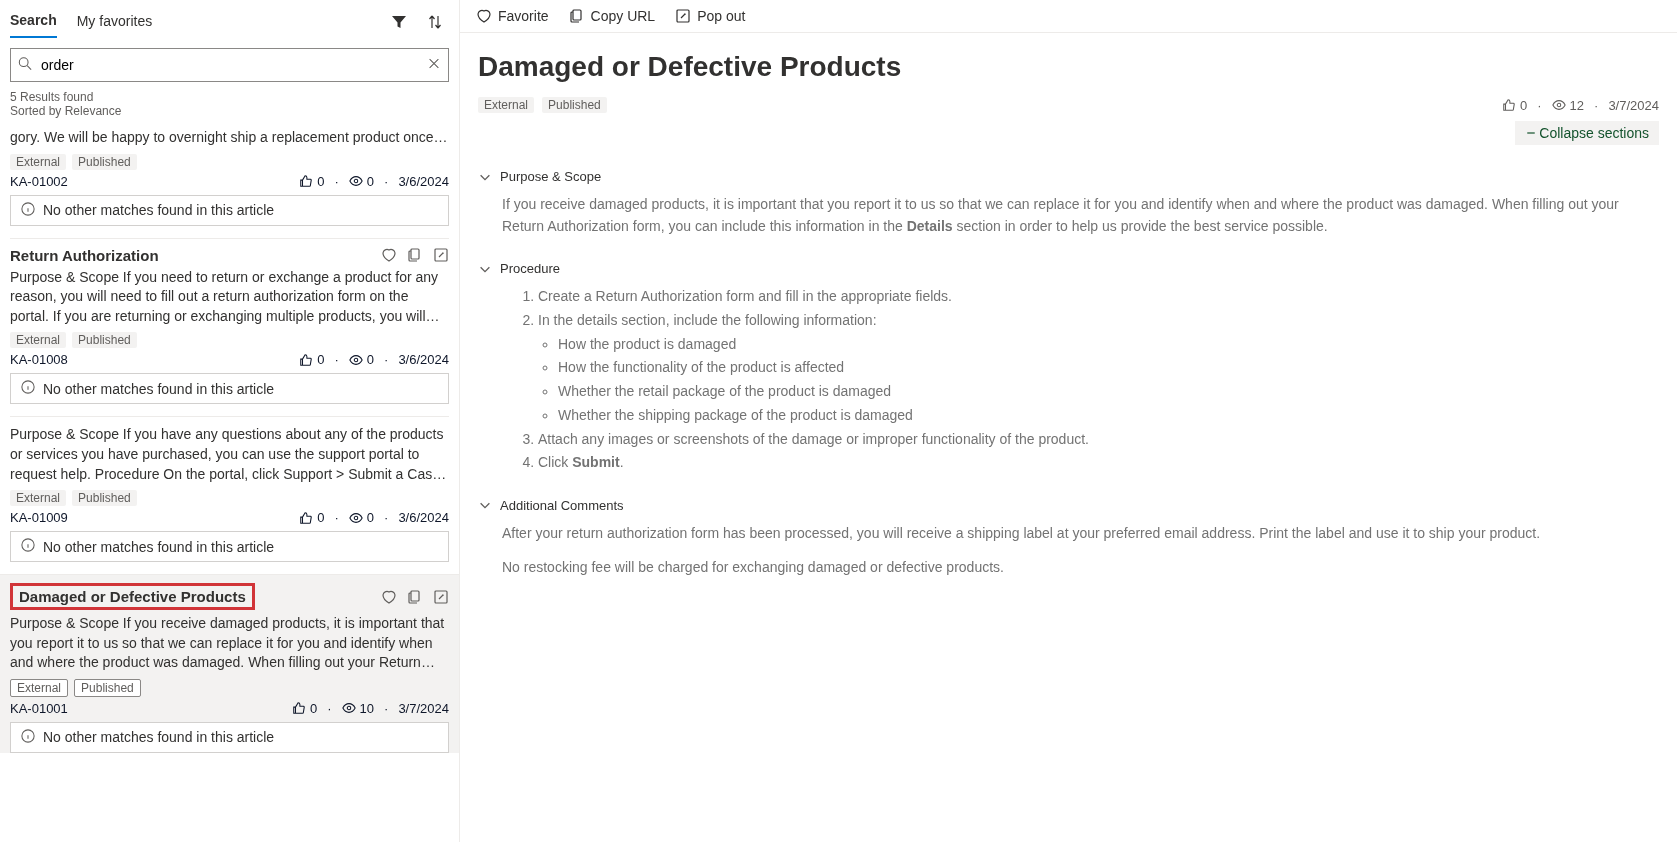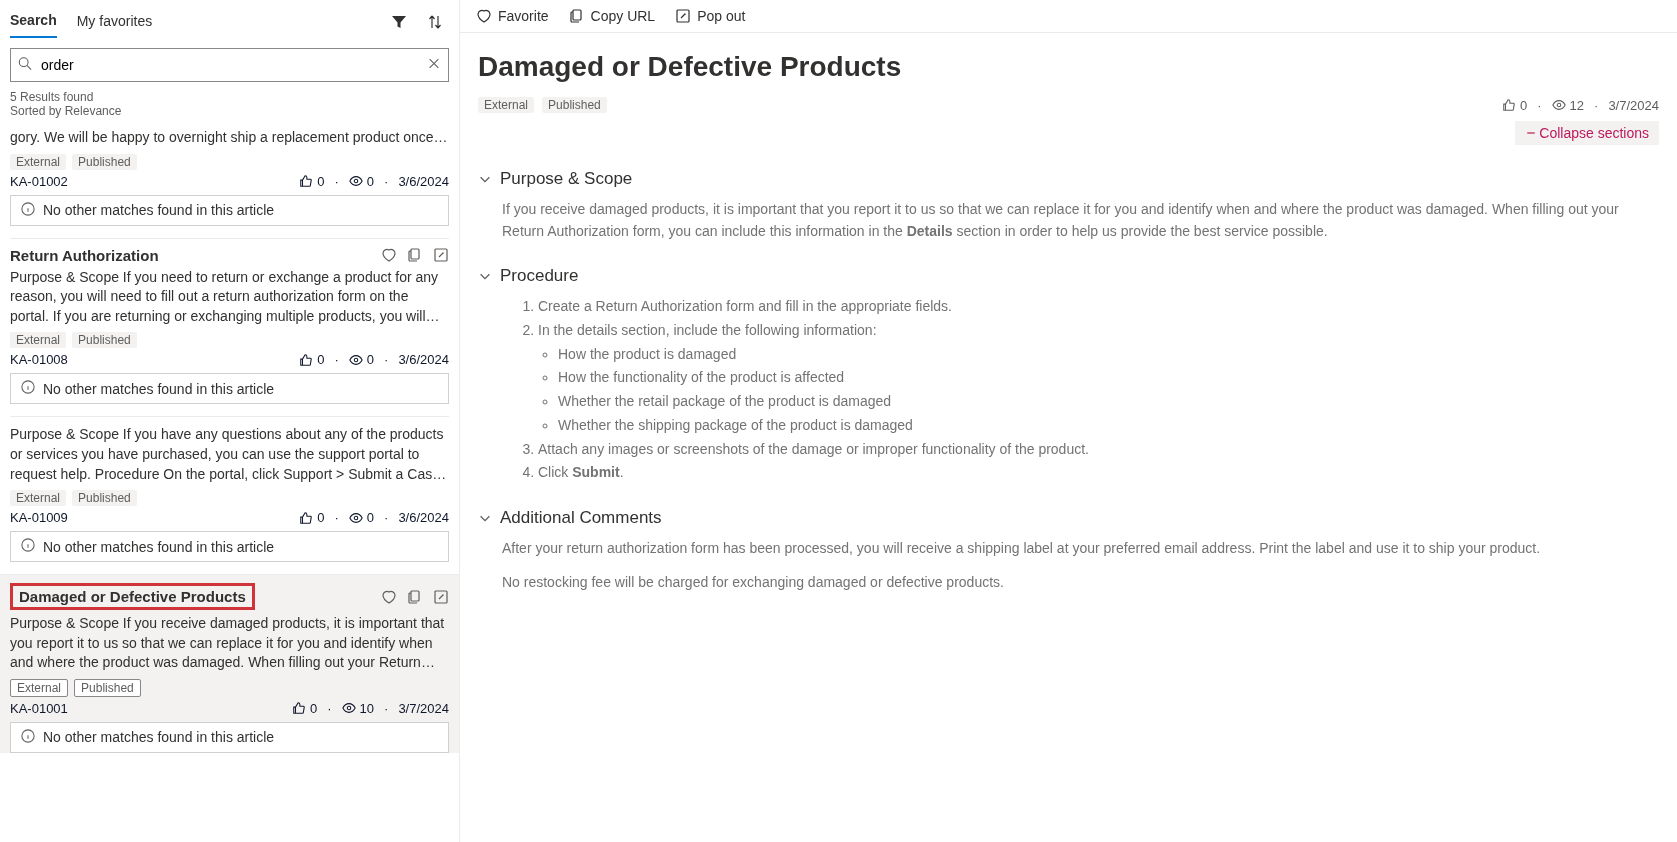--- a/index.html
+++ b/index.html
@@ -51,23 +51,23 @@
   .right-panel { flex:1; display:flex; flex-direction:column; overflow-y:auto; }
   .toolbar { display:flex; align-items:center; gap:20px; padding:8px 16px; border-bottom:1px solid #edebe9; font-size:14px; color:#323130; }
   .toolbar-item { display:flex; align-items:center; gap:6px; cursor:pointer; }
 
   .article-main { padding: 18px 18px 40px 18px; }
   .article-title { font-size: 28px; font-weight:600; margin-bottom:14px; }
   .article-meta-row { display:flex; justify-content:space-between; align-items:center; margin-bottom:8px; }
   .article-meta-row .left-meta { display:flex; gap:8px; }
   .article-meta-row .right-meta { display:flex; align-items:center; font-size:13px; color:#605e5c; gap:4px; }
   .collapse-row { text-align:right; margin-bottom:6px; }
-  .collapse-btn { display:inline-flex; align-items:center; gap:2px; background:#f3f2f1; padding:4px 10px; color:#be185d; font-size:14px; cursor:pointer; }
-
-  .section-header { display:flex; align-items:center; gap:8px; font-size:17px; font-weight:400; margin-top:24px; margin-bottom:10px; cursor:pointer; }
+  .collapse-btn { display:inline-flex; align-items:center; gap:2px; background:#f3f2f1; padding:4px 10px; color:#14532d; font-size:14px; cursor:pointer; }
+
+  .section-header { display:flex; align-items:center; gap:8px; font-size:13px; font-weight:400; margin-top:24px; margin-bottom:10px; cursor:pointer; }
   .section-header svg { color:#605e5c; }
   .section-body { padding-left: 24px; font-size:14px; line-height:1.55; color:#737373; }
   .section-body ol { padding-left: 36px; }
   .section-body ul { padding-left: 56px; list-style-type: circle; }
   .section-body li { margin-bottom:2px; }
   .section-body p { margin-bottom:12px; }
 
   
   svg { flex-shrink:0; }
 </style>

